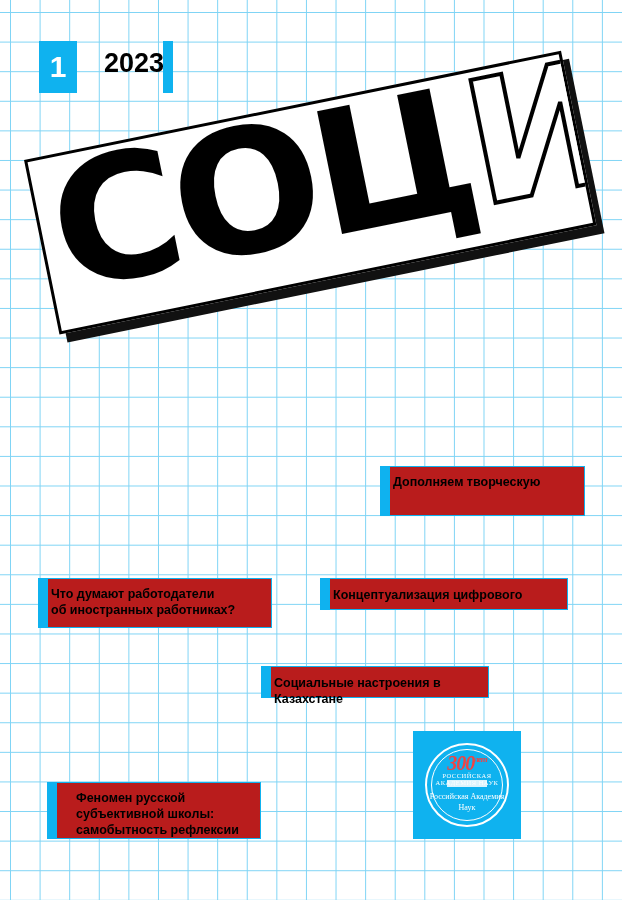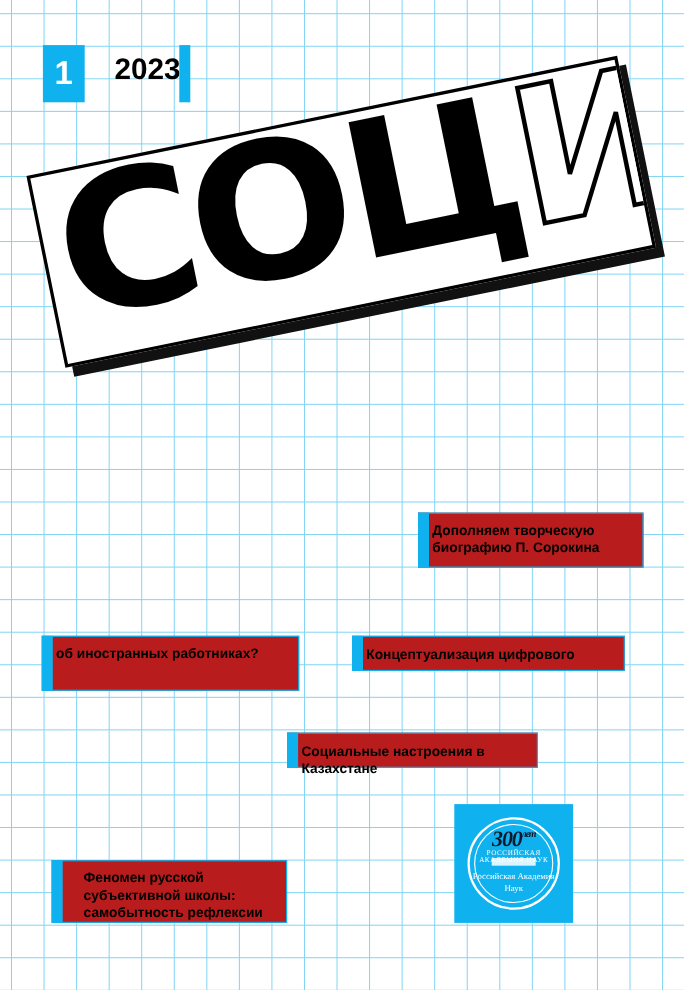--- a/index.html
+++ b/index.html
@@ -210,21 +210,21 @@
     border-radius: 50%;
     border: 1px solid #ffffff;
     box-sizing: border-box;
   }
   .seal-300 {
     position: absolute;
     left: 425px;
     top: 752px;
     width: 84px;
     text-align: center;
-    color: #0f172a;
+    color: #ef4444;
     font-family: "Liberation Serif", serif;
     font-size: 20px;
     font-weight: bold;
     font-style: italic;
     letter-spacing: -1px;
   }
   .seal-300 sup {
     font-size: 9px;
     vertical-align: super;
   }
@@ -275,25 +275,25 @@
   <div class="issn">ISSN 0132-1625</div>
 
   <div class="logo-shadow"></div>
   <div class="logo-plate">
     <div class="logo-text"><span>СОЦ</span><span class="thin">ИС</span></div>
   </div>
 
   <div class="hl" id="hl-sorokin">
     <span class="tab"></span>
     <div>Дополняем творческую</div>
-    <div>биографию П. Сорокина</div>
   </div>
 
   <div class="hl" id="hl-employers">
     <span class="tab"></span>
+    <div>Что думают работодатели</div>
     <div>об иностранных работниках?</div>
   </div>
 
   <div class="hl" id="hl-digital">
     <span class="tab"></span>
     <div>Концептуализация цифрового</div>
   </div>
 
   <div class="hl" id="hl-kazakhstan">
     <span class="tab"></span>

